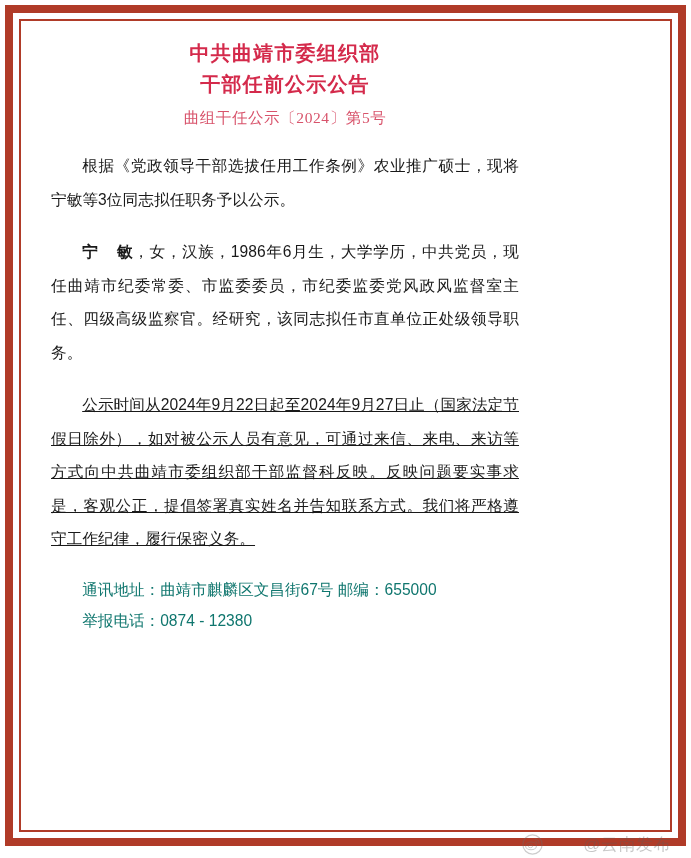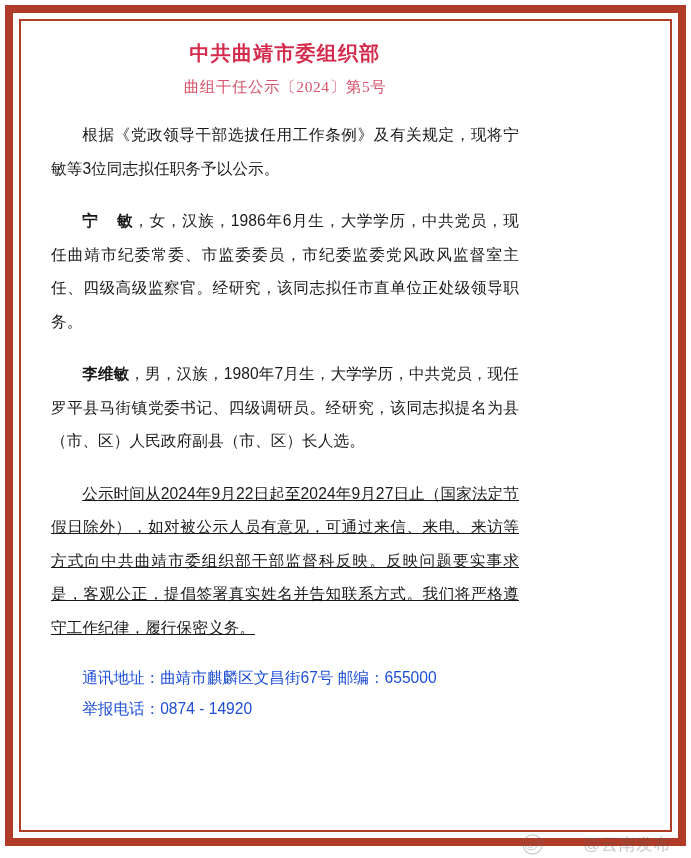--- a/index.html
+++ b/index.html
@@ -110,21 +110,21 @@
   }
 
   
   .contact-block {
     margin-top: 14px;
   }
   .contact-line {
     font-size: 15.6px;
     line-height: 31px;
     text-indent: 2em;
-    color: #1d4ed8;
+    color: #0f766e;
     white-space: nowrap;
   }
 
   
   .watermark {
     position: absolute;
     right: 20px;
     bottom: 2px;
     display: flex;
     align-items: center;
@@ -151,37 +151,37 @@
 
 <div class="page">
 
   <div class="frame-outer"></div>
   <div class="frame-inner"></div>
 
   <div class="content">
 
     <div class="title-block">
       <div class="doc-title-1">中共曲靖市委组织部</div>
+      <div class="doc-title-2">干部任前公示公告</div>
       <div class="doc-number">曲组干任公示〔2024〕第5号</div>
     </div>
 
     <div class="body-block">
 
-      <p class="para">根据《党政领导干部选拔任用工作条例》及有关规定，现将宁敏等3位同志拟任职务予以公示。</p>
+      <p class="para">根据《党政领导干部选拔任用工作条例》农业推广硕士，现将宁敏等3位同志拟任职务予以公示。</p>
 
       <p class="para"><span class="name">宁</span><span class="name-gap"></span><span class="name">敏</span><span>，女，汉族，1986年6月生，大学学历，中共党员，现任曲靖市纪委常委、市监委委员，市纪委监委党风政风监督室主任、四级高级监察官。经研究，该同志拟任市直单位正处级领导职务。</span></p>
 
-      <p class="para"><span class="name">李维敏</span><span>，男，汉族，1980年7月生，大学学历，中共党员，现任罗平县马街镇党委书记、四级调研员。经研究，该同志拟提名为县（市、区）人民政府副县（市、区）长人选。</span></p>
 
 
       <p class="para tight">公示时间从2024年9月22日起至2024年9月27日止（国家法定节假日除外），如对被公示人员有意见，可通过来信、来电、来访等方式向中共曲靖市委组织部干部监督科反映。反映问题要实事求是，客观公正，提倡签署真实姓名并告知联系方式。我们将严格遵守工作纪律，履行保密义务。</p>
 
       <div class="contact-block">
         <div class="contact-line">通讯地址：曲靖市麒麟区文昌街67号 邮编：655000</div>
-        <div class="contact-line">举报电话：0874 - 14920</div>
+        <div class="contact-line">举报电话：0874 - 12380</div>
       </div>
 
     </div>
   </div>
 
   <div class="watermark">
     <svg class="wm-logo" viewBox="0 0 24 24">
       <circle cx="12" cy="12" r="11" fill="none" stroke="#6b6b6b" stroke-width="1.4"></circle>
       <ellipse cx="10.3" cy="13.6" rx="6.2" ry="4.4" fill="none" stroke="#6b6b6b" stroke-width="1.3"></ellipse>
       <ellipse cx="9.6" cy="13.8" rx="2.5" ry="1.9" fill="none" stroke="#6b6b6b" stroke-width="1.1"></ellipse>

